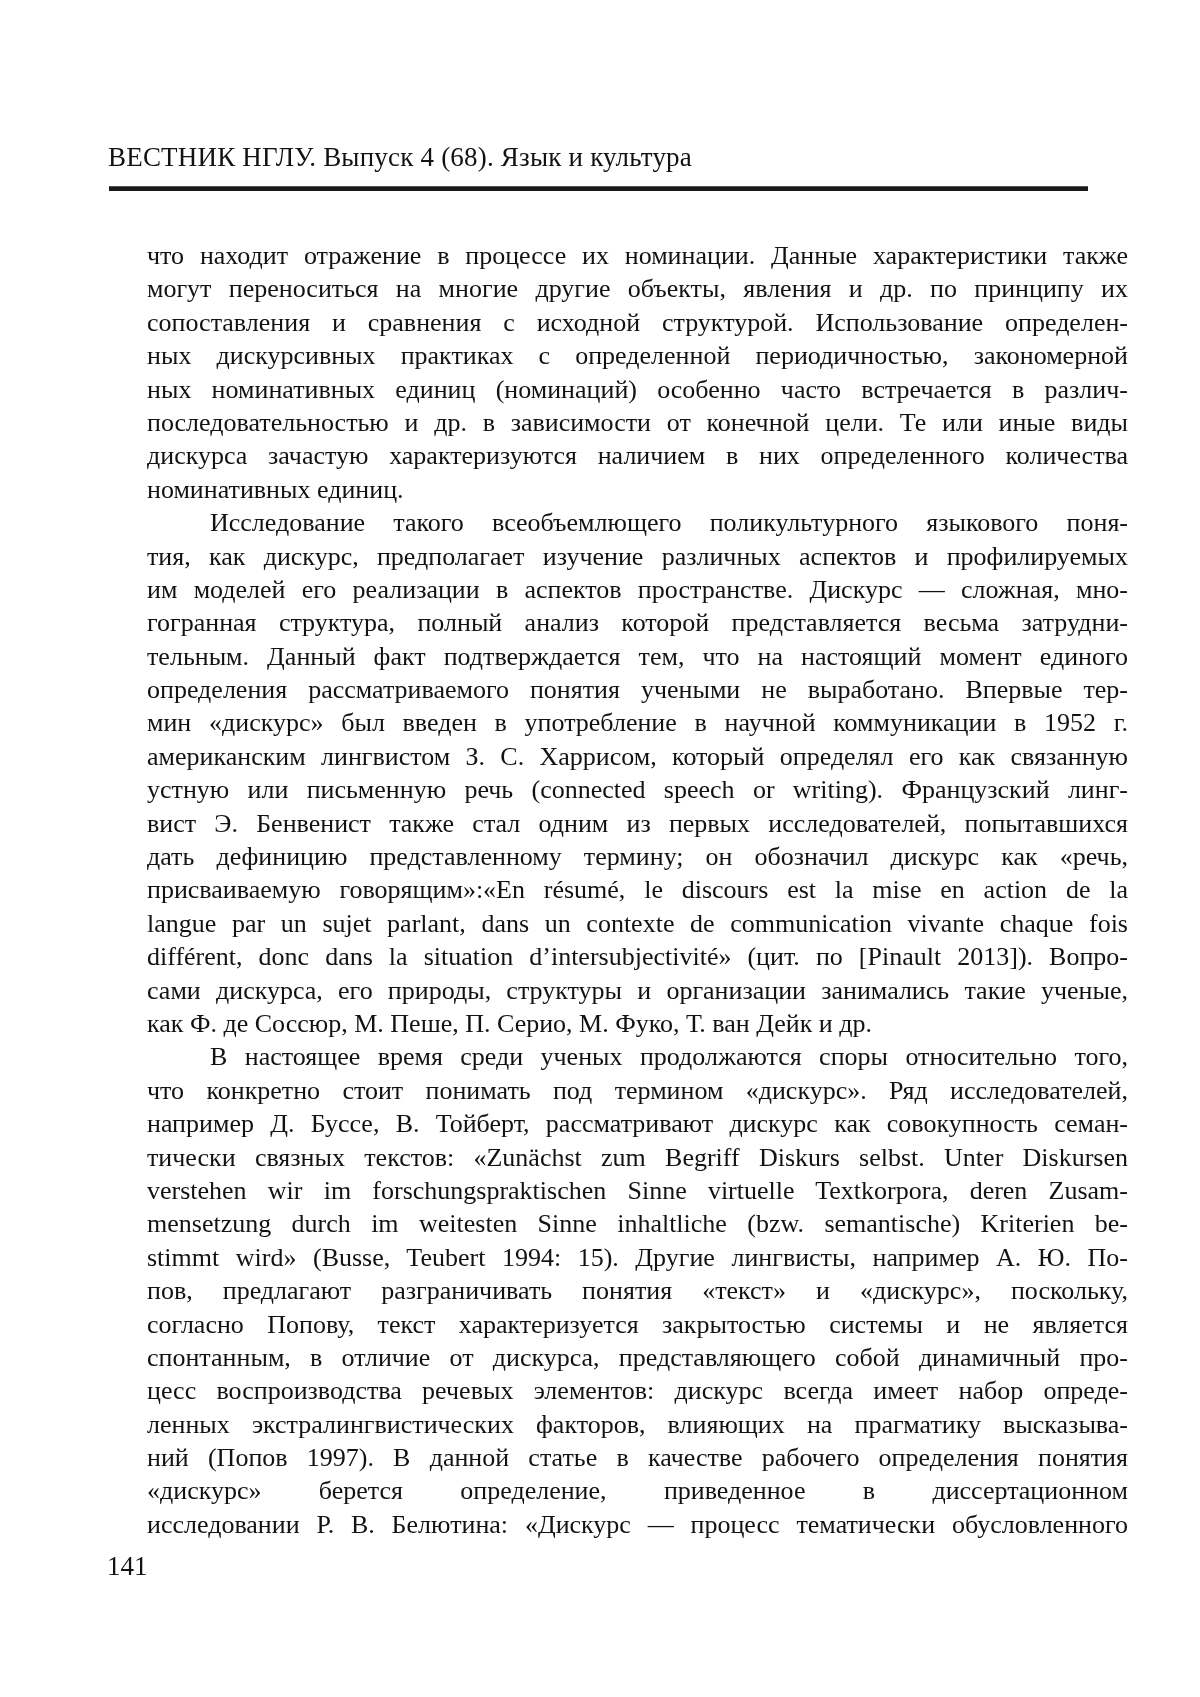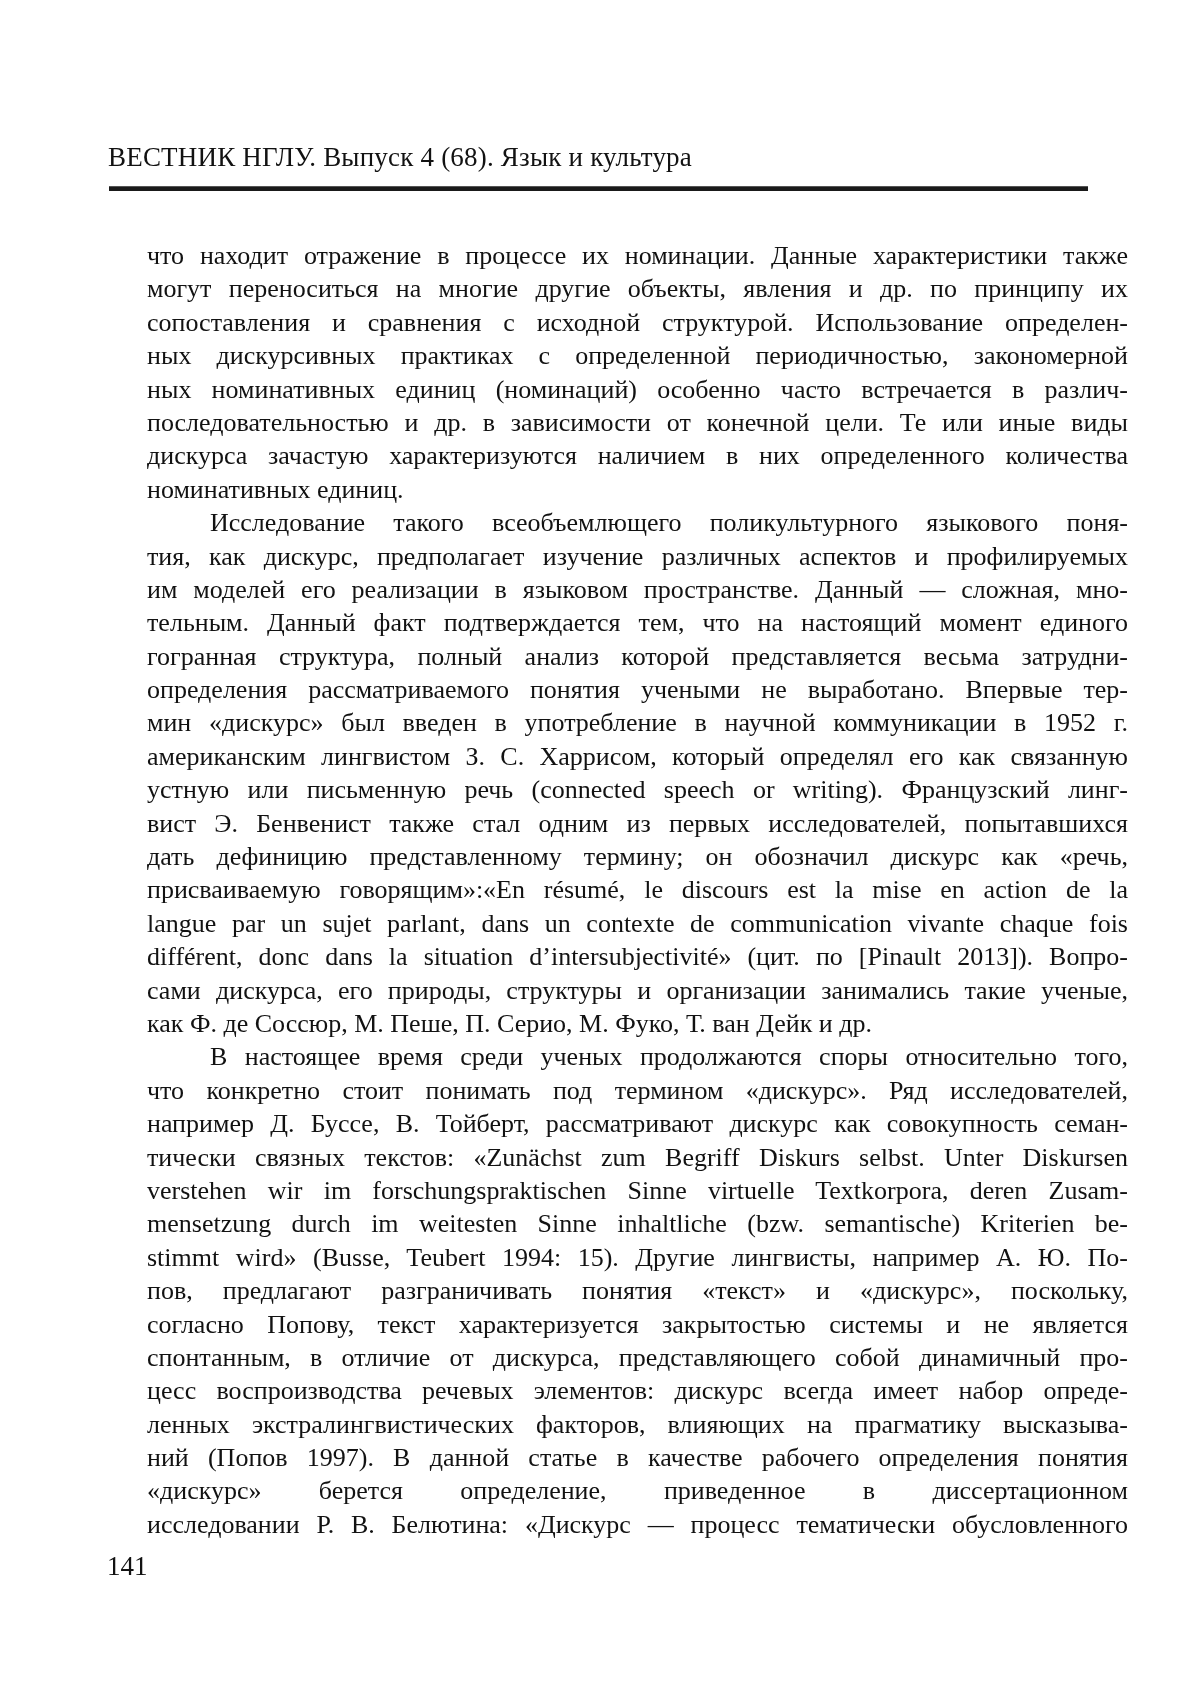--- a/index.html
+++ b/index.html
@@ -85,23 +85,23 @@
       <div class="line">что находит отражение в процессе их номинации. Данные характеристики также</div>
       <div class="line">могут переноситься на многие другие объекты, явления и др. по принципу их</div>
       <div class="line">сопоставления и сравнения с исходной структурой. Использование определен-</div>
       <div class="line">ных дискурсивных практиках с определенной периодичностью, закономерной</div>
       <div class="line">ных номинативных единиц (номинаций) особенно часто встречается в различ-</div>
       <div class="line">последовательностью и др. в зависимости от конечной цели. Те или иные виды</div>
       <div class="line">дискурса зачастую характеризуются наличием в них определенного количества</div>
       <div class="line last">номинативных единиц.</div>
       <div class="line indent">Исследование такого всеобъемлющего поликультурного языкового поня-</div>
       <div class="line">тия, как дискурс, предполагает изучение различных аспектов и профилируемых</div>
-      <div class="line">им моделей его реализации в языковом пространстве. Данный — сложная, мно-</div>
+      <div class="line">им моделей его реализации в аспектов пространстве. Дискурс — сложная, мно-</div>
+      <div class="line">гогранная структура, полный анализ которой представляется весьма затрудни-</div>
       <div class="line">тельным. Данный факт подтверждается тем, что на настоящий момент единого</div>
-      <div class="line">гогранная структура, полный анализ которой представляется весьма затрудни-</div>
       <div class="line">определения рассматриваемого понятия учеными не выработано. Впервые тер-</div>
       <div class="line">мин «дискурс» был введен в употребление в научной коммуникации в 1952 г.</div>
       <div class="line">американским лингвистом З. С. Харрисом, который определял его как связанную</div>
       <div class="line">устную или письменную речь (<span class="italic">connected speech or writing</span>). Французский линг-</div>
       <div class="line">вист Э. Бенвенист также стал одним из первых исследователей, попытавшихся</div>
       <div class="line">дать дефиницию представленному термину; он обозначил дискурс как «речь,</div>
       <div class="line">присваиваемую говорящим»:«En résumé, le discours est la mise en action de la</div>
       <div class="line">langue par un sujet parlant, dans un contexte de communication vivante chaque fois</div>
       <div class="line">différent, donc dans la situation d’intersubjectivité» (цит. по [Pinault 2013]). Вопро-</div>
       <div class="line">сами дискурса, его природы, структуры и организации занимались такие ученые,</div>

